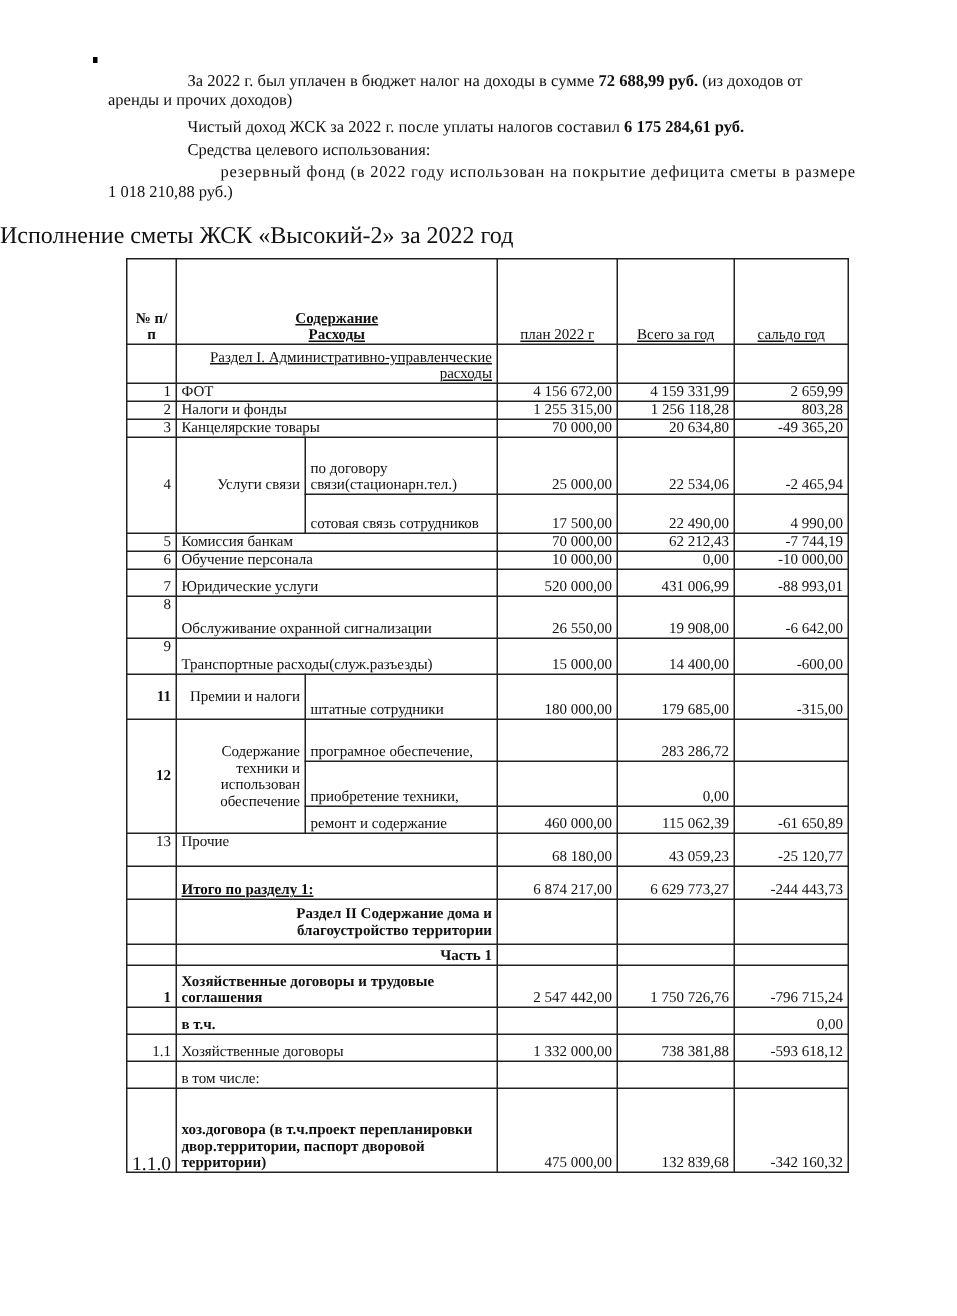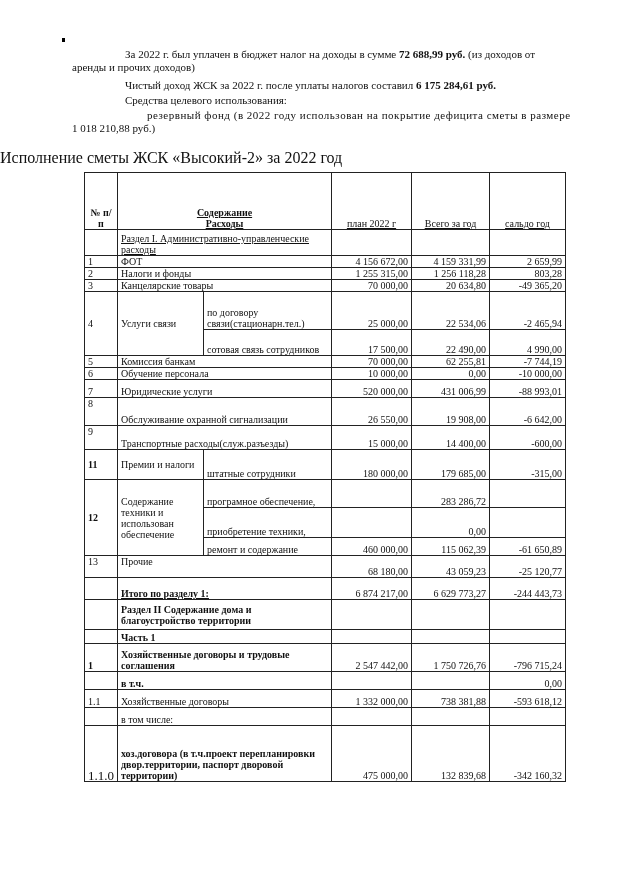--- a/index.html
+++ b/index.html
@@ -9,21 +9,21 @@
   .para { position:absolute; font-size:11px; line-height:13px; white-space:nowrap; }
   .para b { font-weight:bold; }
   .title { position:absolute; top:149px; left:0; width:638px; font-size:16px; }
   table.budget { position:absolute; left:84px; top:172px; border-collapse:collapse;
                  font-size:10px; table-layout:fixed; }
   table.budget td { border:1px solid #222; padding:0 3px; vertical-align:bottom; line-height:11px; }
   .hdr td { height:56px; text-align:center; vertical-align:middle; }
   .it { font-weight:bold; }
   .bold { font-weight:bold; }
   .u { text-decoration:underline; }
-  .ctr { text-align:left; }
+  .ctr { text-align:right; }
   .num { text-align:right; white-space:nowrap; }
   .small { font-size:13px; }
 </style>
 </head>
 <body>
 
 <div class="dot"></div>
 
 <div class="para" style="top:48px;left:125px;">
   <span>За 2022 г. был уплачен в бюджет налог на доходы в сумме </span><b>72 688,99 руб.</b><span> (из доходов от</span>
@@ -100,21 +100,21 @@
     <td>сотовая связь сотрудников</td>
     <td class="num">17 500,00</td>
     <td class="num">22 490,00</td>
     <td class="num">4 990,00</td>
   </tr>
 
   <tr>
     <td class="ctr">5</td>
     <td colspan="2">Комиссия банкам</td>
     <td class="num">70 000,00</td>
-    <td class="num">62 255,81</td>
+    <td class="num">62 212,43</td>
     <td class="num">-7 744,19</td>
   </tr>
   <tr>
     <td class="ctr">6</td>
     <td colspan="2">Обучение персонала</td>
     <td class="num">10 000,00</td>
     <td class="num">0,00</td>
     <td class="num">-10 000,00</td>
   </tr>
   <tr style="height:18px">

